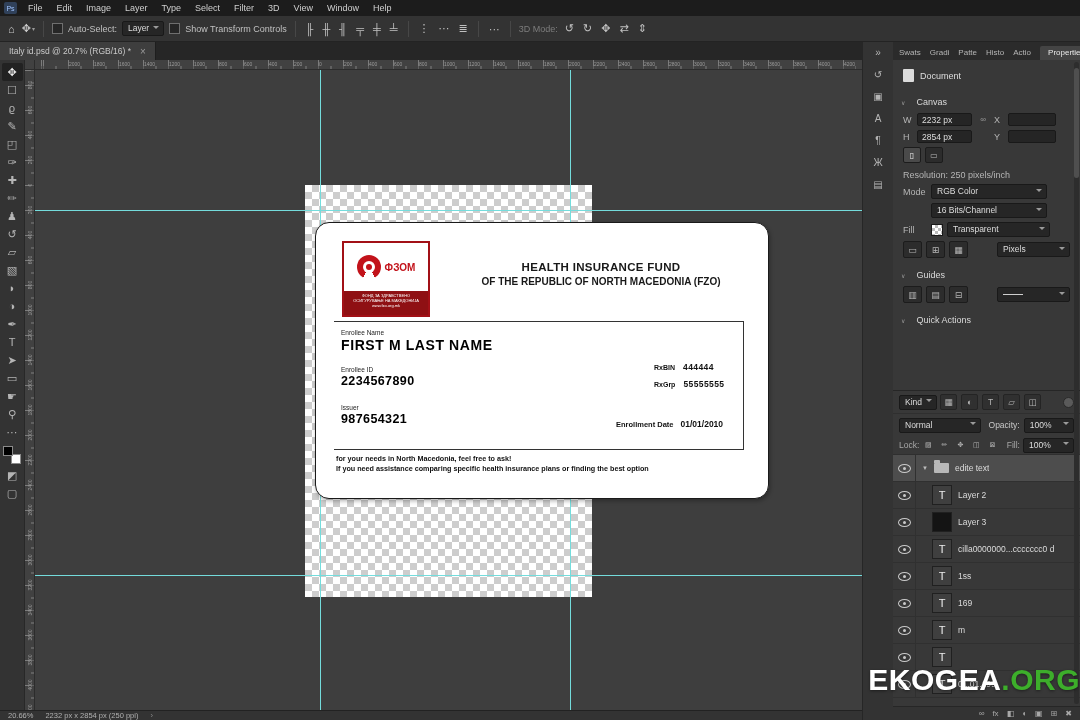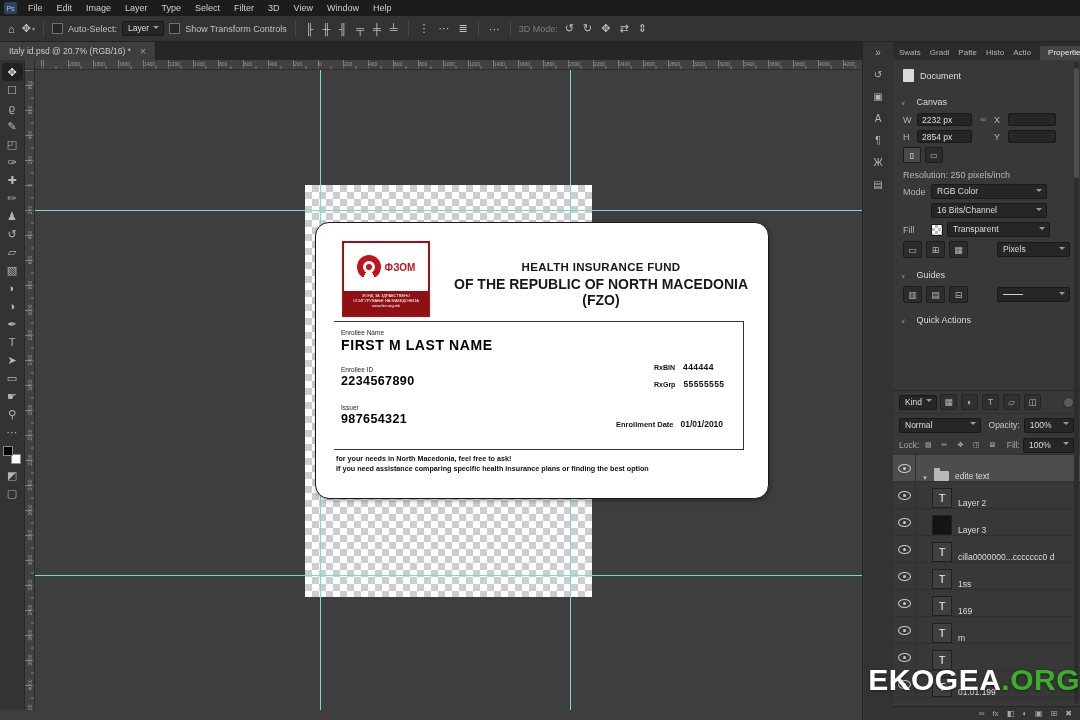--- a/index.html
+++ b/index.html
@@ -89,21 +89,21 @@
   .logo-top{height:48px;display:flex;align-items:center;justify-content:center;gap:4px;}
   .logo-emblem{width:24px;height:24px;border-radius:50%;position:relative;
     background:conic-gradient(from 210deg,#c2121a 0 300deg,#fff 300deg 360deg);}
   .logo-emblem::after{content:"";position:absolute;inset:6px;background:#fff;border-radius:50%;}
   .logo-emblem::before{content:"";position:absolute;inset:9px;background:#c2121a;border-radius:50%;z-index:2;}
   .logo-acronym{color:#c2121a;font-weight:bold;font-size:10px;}
   .logo-band{flex:1;background:#8f1013;color:#fff;font-size:4px;line-height:1.3;text-align:center;
     padding-top:2px;}
   #card-title{position:absolute;left:128px;right:10px;top:38px;text-align:center;color:#181818;}
   #card-title .t1{font-size:11.5px;font-weight:bold;letter-spacing:.3px;}
-  #card-title .t2{font-size:14px;font-weight:bold;margin-top:3px;}
+  #card-title .t2{font-size:10px;font-weight:bold;margin-top:3px;}
   .rule{position:absolute;left:18px;right:24px;border-top:1px solid #333;}
   .top-rule{top:98px;}
   .bottom-rule{top:226px;}
   .vrule{position:absolute;left:427px;top:98px;height:128px;border-left:1px solid #333;}
   .fld{position:absolute;left:25px;font-size:6.5px;color:#222;}
   .val{position:absolute;left:25px;font-weight:bold;color:#000;}
   .name-label{top:106px;} .name-value{top:114px;font-size:14px;letter-spacing:.6px;}
   .id-label{top:143px;}   .id-value{top:151px;font-size:12.5px;letter-spacing:.4px;}
   .issuer-label{top:181px;}.issuer-value{top:189px;font-size:12.5px;letter-spacing:.4px;}
   .rx{position:absolute;left:338px;display:flex;gap:8px;align-items:baseline;}
@@ -164,21 +164,21 @@
   .lp-filter{height:22px;display:flex;align-items:center;gap:3px;padding:0 6px;
     border-bottom:1px solid #2f2f2f;}
   .lp-icon{width:15px;height:14px;border:1px solid #242424;background:#303030;color:#b5b5b5;
     display:inline-flex;align-items:center;justify-content:center;font-size:8.5px;border-radius:2px;}
   .lp-filter-toggle{margin-left:auto;width:9px;height:9px;border-radius:50%;background:#5a5a5a;
     border:1px solid #2a2a2a;}
   .lp-blend{height:22px;display:flex;align-items:center;gap:4px;padding:0 6px;}
   .lp-lock{height:18px;display:flex;align-items:center;gap:3px;padding:0 6px;color:#a8a8a8;}
   .lp-lock .lp-icon{width:12px;height:12px;font-size:7px;border:none;background:transparent;}
   #layer-list{flex:1;overflow:hidden;border-top:1px solid #2f2f2f;min-height:0;}
-  .layer-row{height:26px;display:flex;align-items:flex-end;gap:6px;border-bottom:1px solid #303030;
+  .layer-row{height:26px;display:flex;align-items:center;gap:6px;border-bottom:1px solid #303030;
     padding-right:4px;}
   .layer-row.selected{background:#4d4d4d;}
   .eye-cell{width:22px;align-self:stretch;border-right:1px solid #303030;display:flex;
     align-items:center;justify-content:center;flex:none;}
   .eye{width:11px;height:7px;border:1px solid #c9c9c9;border-radius:50%;position:relative;}
   .eye::after{content:"";position:absolute;left:50%;top:50%;width:3px;height:3px;
     margin:-1.5px 0 0 -1.5px;background:#c9c9c9;border-radius:50%;}
   .thumb{width:20px;height:20px;background:#3f3f3f;border:1px solid #202020;color:#ececec;
     display:flex;align-items:center;justify-content:center;font-size:11px;flex:none;box-sizing:border-box;}
   .thumb.image{background:#141414;}
@@ -620,18 +620,23 @@
           <span class="lp-bicon">⊞</span>
           <span class="lp-bicon">✖</span>
         </div>
     </div>
 
     <div id="panel-scrollbar">
       <div class="thumbbar"></div>
     </div>
   </div>
 
+  <div id="statusbar">
+    <span>20.66%</span>
+    <span>2232 px x 2854 px (250 ppi)</span>
+    <span class="chevron">›</span>
+  </div>
 
   <div id="watermark">
     <span>EKOGEA</span><span class="green">.ORG</span>
   </div>
 
 </div>
 
 </body></html>

